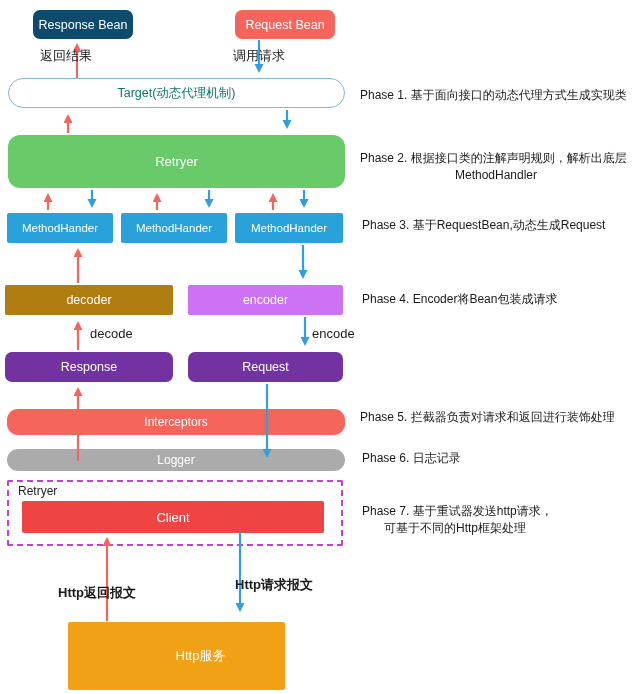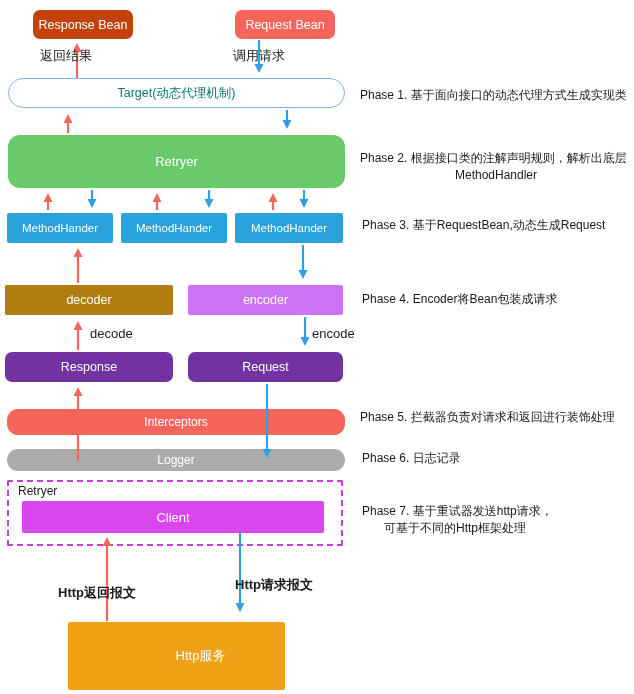--- a/index.html
+++ b/index.html
@@ -1,21 +1,21 @@
 <!DOCTYPE html>
 <html><head>
 <meta charset="utf-8">
 <style>
   html,body{margin:0;padding:0;background:#fff;}
   .stage{position:relative;width:634px;height:694px;background:#ffffff;overflow:hidden;
          font-family:"Liberation Sans","DejaVu Sans",sans-serif;}
   .node{position:absolute;display:flex;align-items:center;justify-content:center;
         color:#ffffff;font-size:12.5px;z-index:1;box-sizing:border-box;}
   
-  .response-bean{left:33px;top:10px;width:100px;height:29px;background:#c2410c;border-radius:7px;}
+  .response-bean{left:33px;top:10px;width:100px;height:29px;background:#0c4a6e;border-radius:7px;}
   .request-bean{left:207px;top:10px;width:100px;height:29px;background:#f5655c;border-radius:7px;margin-left:28px;}
   
   .target{left:8px;top:78px;width:337px;height:30px;background:#ffffff;border:1.5px solid #7fb5e8;
           border-radius:15px;color:#0f766e;font-size:12.5px;}
   
   .contract{left:8px;top:135px;width:337px;height:53px;background:#69ca69;border-radius:12px;font-size:13px;}
   
   .mh1{left:7px;top:213px;width:106px;height:30px;background:#29a2dc;border-radius:2px;font-size:11.5px;}
   .mh2{left:121px;top:213px;width:106px;height:30px;background:#29a2dc;border-radius:2px;font-size:11.5px;}
   .mh3{left:235px;top:213px;width:108px;height:30px;background:#29a2dc;border-radius:2px;font-size:11.5px;}
@@ -25,21 +25,21 @@
   
   .response{left:5px;top:352px;width:168px;height:30px;background:#7232a2;border-radius:7px;}
   .request{left:188px;top:352px;width:155px;height:30px;background:#7232a2;border-radius:7px;}
   
   .interceptors{left:7px;top:409px;width:338px;height:26px;background:#f5655c;border-radius:11px;font-size:12px;}
   .logger{left:7px;top:449px;width:338px;height:22px;background:#ababab;border-radius:11px;font-size:12px;}
   
   .retryer{position:absolute;left:7px;top:480px;width:336px;height:66px;border:2px dashed #c33fd6;
            border-radius:2px;z-index:1;box-sizing:border-box;}
   .retryer-label{position:absolute;left:9px;top:2px;color:#222;font-size:12px;}
-  .client{position:absolute;left:13px;top:19px;width:302px;height:32px;background:#d946ef;color:#fff;
+  .client{position:absolute;left:13px;top:19px;width:302px;height:32px;background:#ef4444;color:#fff;
           display:flex;align-items:center;justify-content:center;font-size:13px;border-radius:2px;}
   
   .http-service{left:68px;top:622px;width:217px;height:68px;background:#f0a115;border-radius:2px;font-size:13px;padding-left:48px;}
   
   .flabel{position:absolute;color:#1a1a1a;font-size:13px;z-index:10;white-space:nowrap;}
   .lbl-return{left:40px;top:47px;}
   .lbl-invoke{left:233px;top:47px;}
   .lbl-decode{left:90px;top:326px;}
   .lbl-encode{left:312px;top:326px;}
   .lbl-http-return{left:58px;top:584px;font-weight:bold;}

